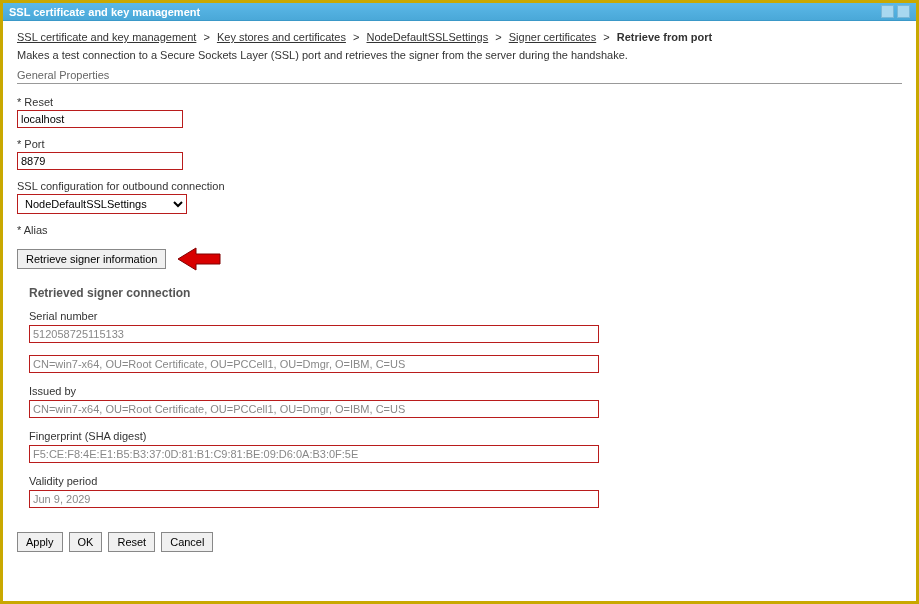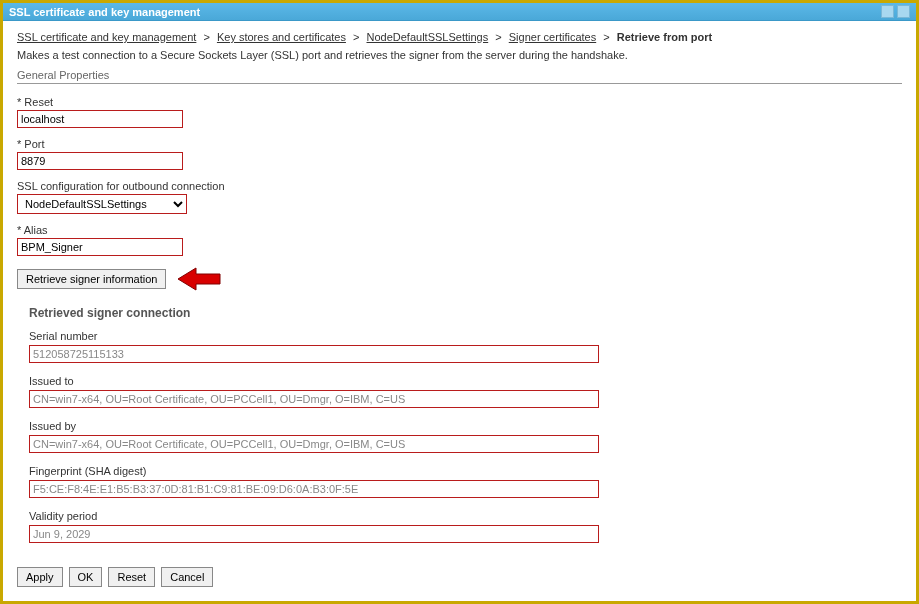--- a/index.html
+++ b/index.html
@@ -149,42 +149,40 @@
 
   <div class="field">
     <label class="field-label">SSL configuration for outbound connection</label>
     <select class="inp-narrow">
       <option>NodeDefaultSSLSettings</option>
     </select>
   </div>
 
   <div class="field">
     <label class="field-label req">Alias</label>
-    <input type="text" class="inp-narrow" value="BPM_Signer" style="">
   </div>
 
   <div class="retrieve-row">
     <button class="action-btn">Retrieve signer information</button>
     <span class="arrow">
       <svg width="44" height="26" viewBox="0 0 44 26">
         <polygon points="0,13 18,2 18,8 42,8 42,18 18,18 18,24" fill="#d80000" stroke="#800000" stroke-width="1"></polygon>
       </svg>
     </span>
   </div>
 
   <div class="subsection">
     <div class="subsection-header">Retrieved signer connection</div>
 
     <div class="info-field">
       <label class="info-label">Serial number</label>
       <input type="text" class="inp-wide" readonly="" value="512058725115133" style="">
     </div>
 
     <div class="info-field">
-      <label class="info-label">Issued to</label>
       <input type="text" class="inp-wide" readonly="" value="CN=win7-x64, OU=Root Certificate, OU=PCCell1, OU=Dmgr, O=IBM, C=US" style="">
     </div>
 
     <div class="info-field">
       <label class="info-label">Issued by</label>
       <input type="text" class="inp-wide" readonly="" value="CN=win7-x64, OU=Root Certificate, OU=PCCell1, OU=Dmgr, O=IBM, C=US" style="">
     </div>
 
     <div class="info-field">
       <label class="info-label">Fingerprint (SHA digest)</label>

